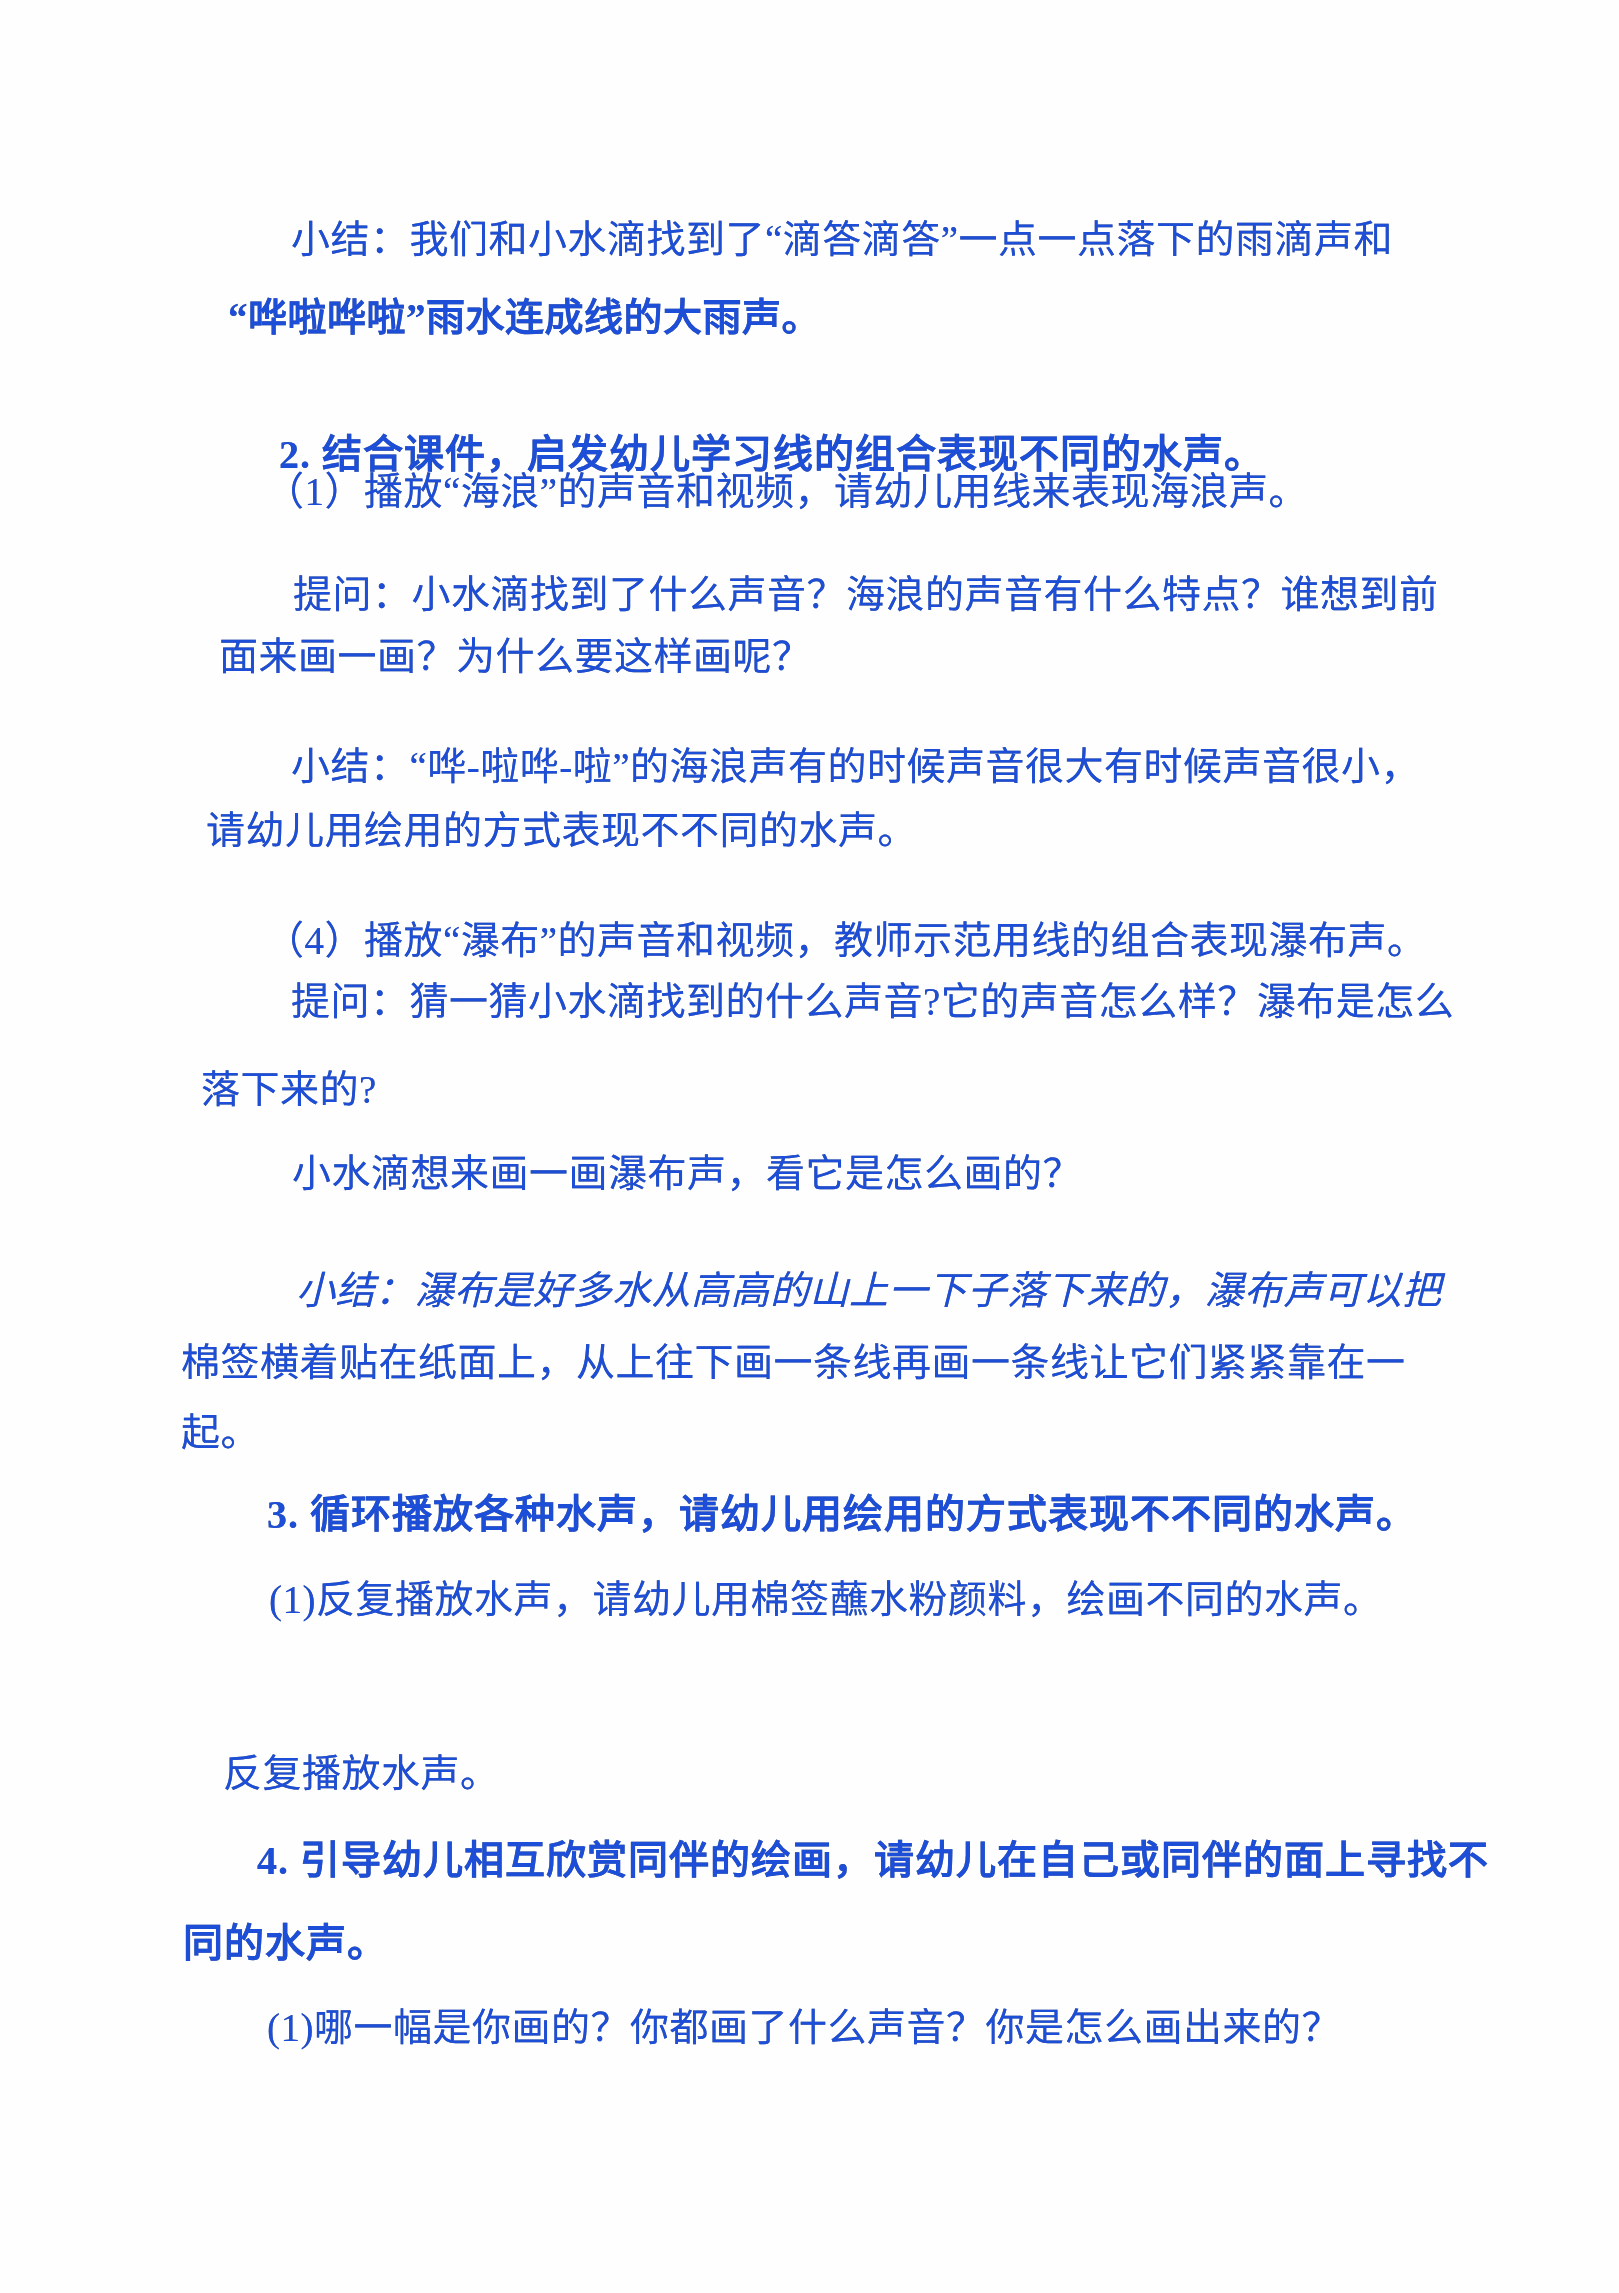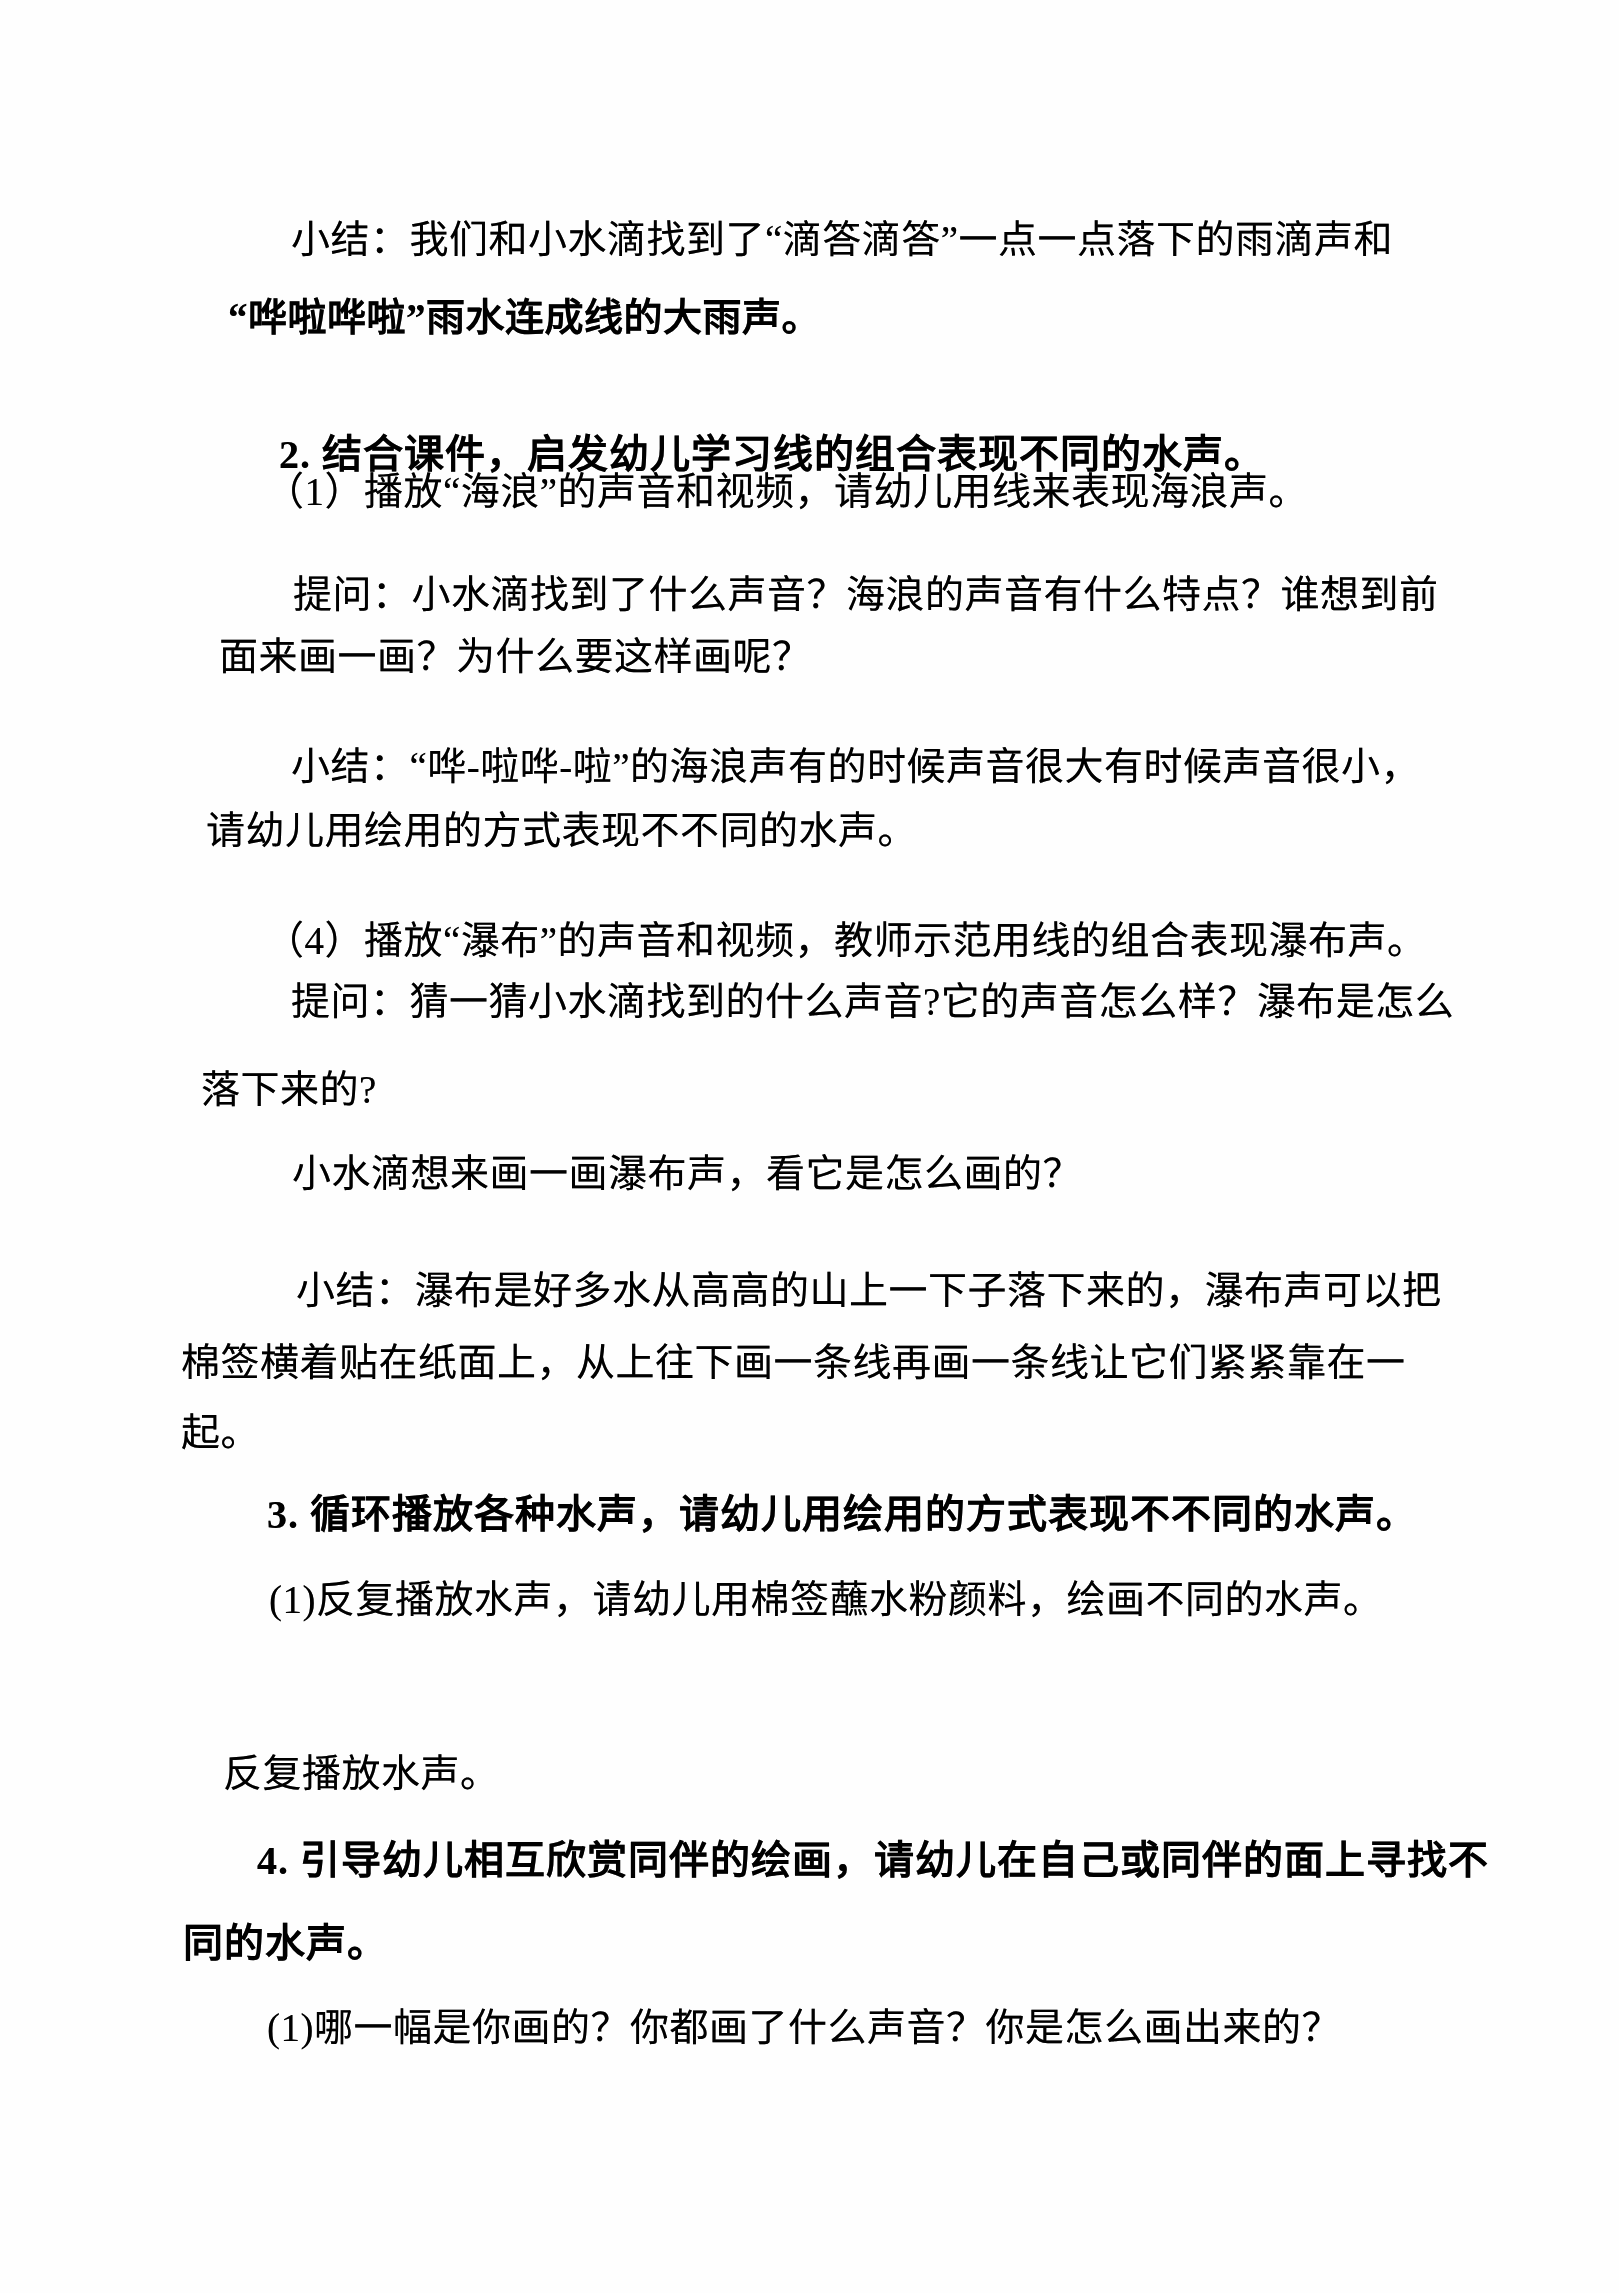--- a/index.html
+++ b/index.html
@@ -7,21 +7,21 @@
     padding: 0;
     background: #ffffff;
   }
   .page {
     position: relative;
     width: 1619px;
     height: 2294px;
     background: #fefefe;
     overflow: hidden;
     font-family: "Liberation Serif", "DejaVu Serif", serif;
-    color: #000000;
+    color: #1d4ed8;
   }
   .line {
     position: absolute;
     white-space: nowrap;
     font-size: 39px;
     line-height: 1.15;
     letter-spacing: 0.5px;
     text-shadow: 0 0 0.6px rgba(0,0,0,0.55); 
   }
   .line.bold {
@@ -39,21 +39,21 @@
   <div class="line bold" style="top:387px;  left:279px;margin-top:45px;">2. 结合课件，启发幼儿学习线的组合表现不同的水声。</div>
   <div class="line" style="top:470px;  left:265px;">（1）播放“海浪”的声音和视频，请幼儿用线来表现海浪声。</div>
   <div class="line" style="top:573px;  left:293px;">提问：小水滴找到了什么声音？海浪的声音有什么特点？谁想到前</div>
   <div class="line" style="top:635px;  left:219px;">面来画一画？为什么要这样画呢？</div>
   <div class="line" style="top:745px;  left:291px;">小结：“哗-啦哗-啦”的海浪声有的时候声音很大有时候声音很小，</div>
   <div class="line" style="top:809px;  left:206px;">请幼儿用绘用的方式表现不不同的水声。</div>
   <div class="line" style="top:919px;  left:265px;">（4）播放“瀑布”的声音和视频，教师示范用线的组合表现瀑布声。</div>
   <div class="line" style="top:980px; left:291px;">提问：猜一猜小水滴找到的什么声音?它的声音怎么样？瀑布是怎么</div>
   <div class="line" style="top:1068px; left:201px;">落下来的?</div>
   <div class="line" style="top:1152px; left:292px;">小水滴想来画一画瀑布声，看它是怎么画的？</div>
-  <div class="line" style="top:1269px; left:296px;">小结：瀑布是好多水从高高的山上一下子落下来的，瀑布声可以把</div>
+  <div class="line" style="top:1269px; left:296px;font-style:italic;">小结：瀑布是好多水从高高的山上一下子落下来的，瀑布声可以把</div>
   <div class="line" style="top:1341px; left:181px;">棉签横着贴在纸面上，从上往下画一条线再画一条线让它们紧紧靠在一</div>
   <div class="line" style="top:1411px; left:181px;">起。</div>
   <div class="line bold" style="top:1492px; left:267px;">3. 循环播放各种水声，请幼儿用绘用的方式表现不不同的水声。</div>
   <div class="line" style="top:1578px; left:269px;">(1)反复播放水声，请幼儿用棉签蘸水粉颜料，绘画不同的水声。</div>
   <div class="line" style="top:1752px; left:223px;">反复播放水声。</div>
   <div class="line bold" style="top:1838px; left:257px;">4. 引导幼儿相互欣赏同伴的绘画，请幼儿在自己或同伴的面上寻找不</div>
   <div class="line bold" style="top:1921px; left:183px;">同的水声。</div>
   <div class="line" style="top:2006px; left:267px;">(1)哪一幅是你画的？你都画了什么声音？你是怎么画出来的？</div>
 </div>
 

